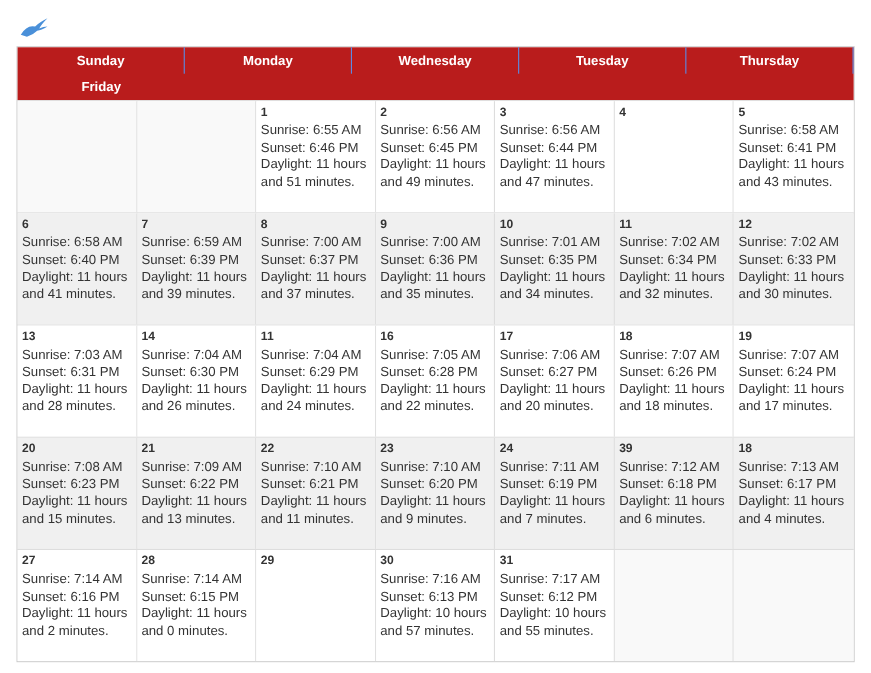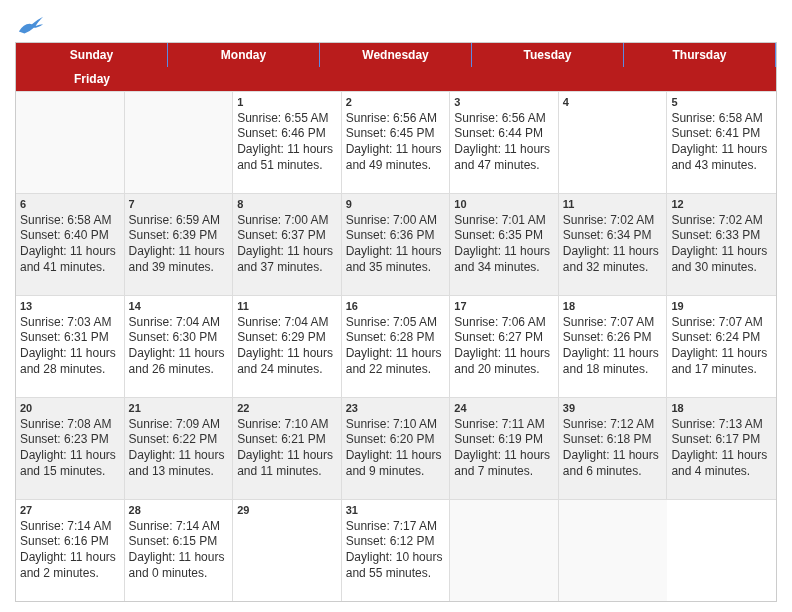--- a/index.html
+++ b/index.html
@@ -177,19 +177,20 @@
           <div class="cal-cell"><span class="day-num">22</span><span class="info">Sunrise: 7:10 AM<br>Sunset: 6:21 PM<br>Daylight: 11 hours and 11 minutes.</span></div>
           <div class="cal-cell"><span class="day-num">23</span><span class="info">Sunrise: 7:10 AM<br>Sunset: 6:20 PM<br>Daylight: 11 hours and 9 minutes.</span></div>
           <div class="cal-cell"><span class="day-num">24</span><span class="info">Sunrise: 7:11 AM<br>Sunset: 6:19 PM<br>Daylight: 11 hours and 7 minutes.</span></div>
           <div class="cal-cell"><span class="day-num">39</span><span class="info">Sunrise: 7:12 AM<br>Sunset: 6:18 PM<br>Daylight: 11 hours and 6 minutes.</span></div>
           <div class="cal-cell"><span class="day-num">18</span><span class="info">Sunrise: 7:13 AM<br>Sunset: 6:17 PM<br>Daylight: 11 hours and 4 minutes.</span></div>
         </div>
         <div class="cal-row">
           <div class="cal-cell"><span class="day-num">27</span><span class="info">Sunrise: 7:14 AM<br>Sunset: 6:16 PM<br>Daylight: 11 hours and 2 minutes.</span></div>
           <div class="cal-cell"><span class="day-num">28</span><span class="info">Sunrise: 7:14 AM<br>Sunset: 6:15 PM<br>Daylight: 11 hours and 0 minutes.</span></div>
           <div class="cal-cell"><span class="day-num">29</span></div>
+          <div class="cal-cell"><span class="day-num">30</span><span class="info">Sunrise: 7:16 AM<br>Sunset: 6:13 PM<br>Daylight: 10 hours and 57 minutes.</span></div>
           <div class="cal-cell"><span class="day-num">31</span><span class="info">Sunrise: 7:17 AM<br>Sunset: 6:12 PM<br>Daylight: 10 hours and 55 minutes.</span></div>
           <div class="cal-cell empty"></div>
           <div class="cal-cell empty"></div>
         </div>
       </div>
   </div>
 </div>
 
 </body></html>

